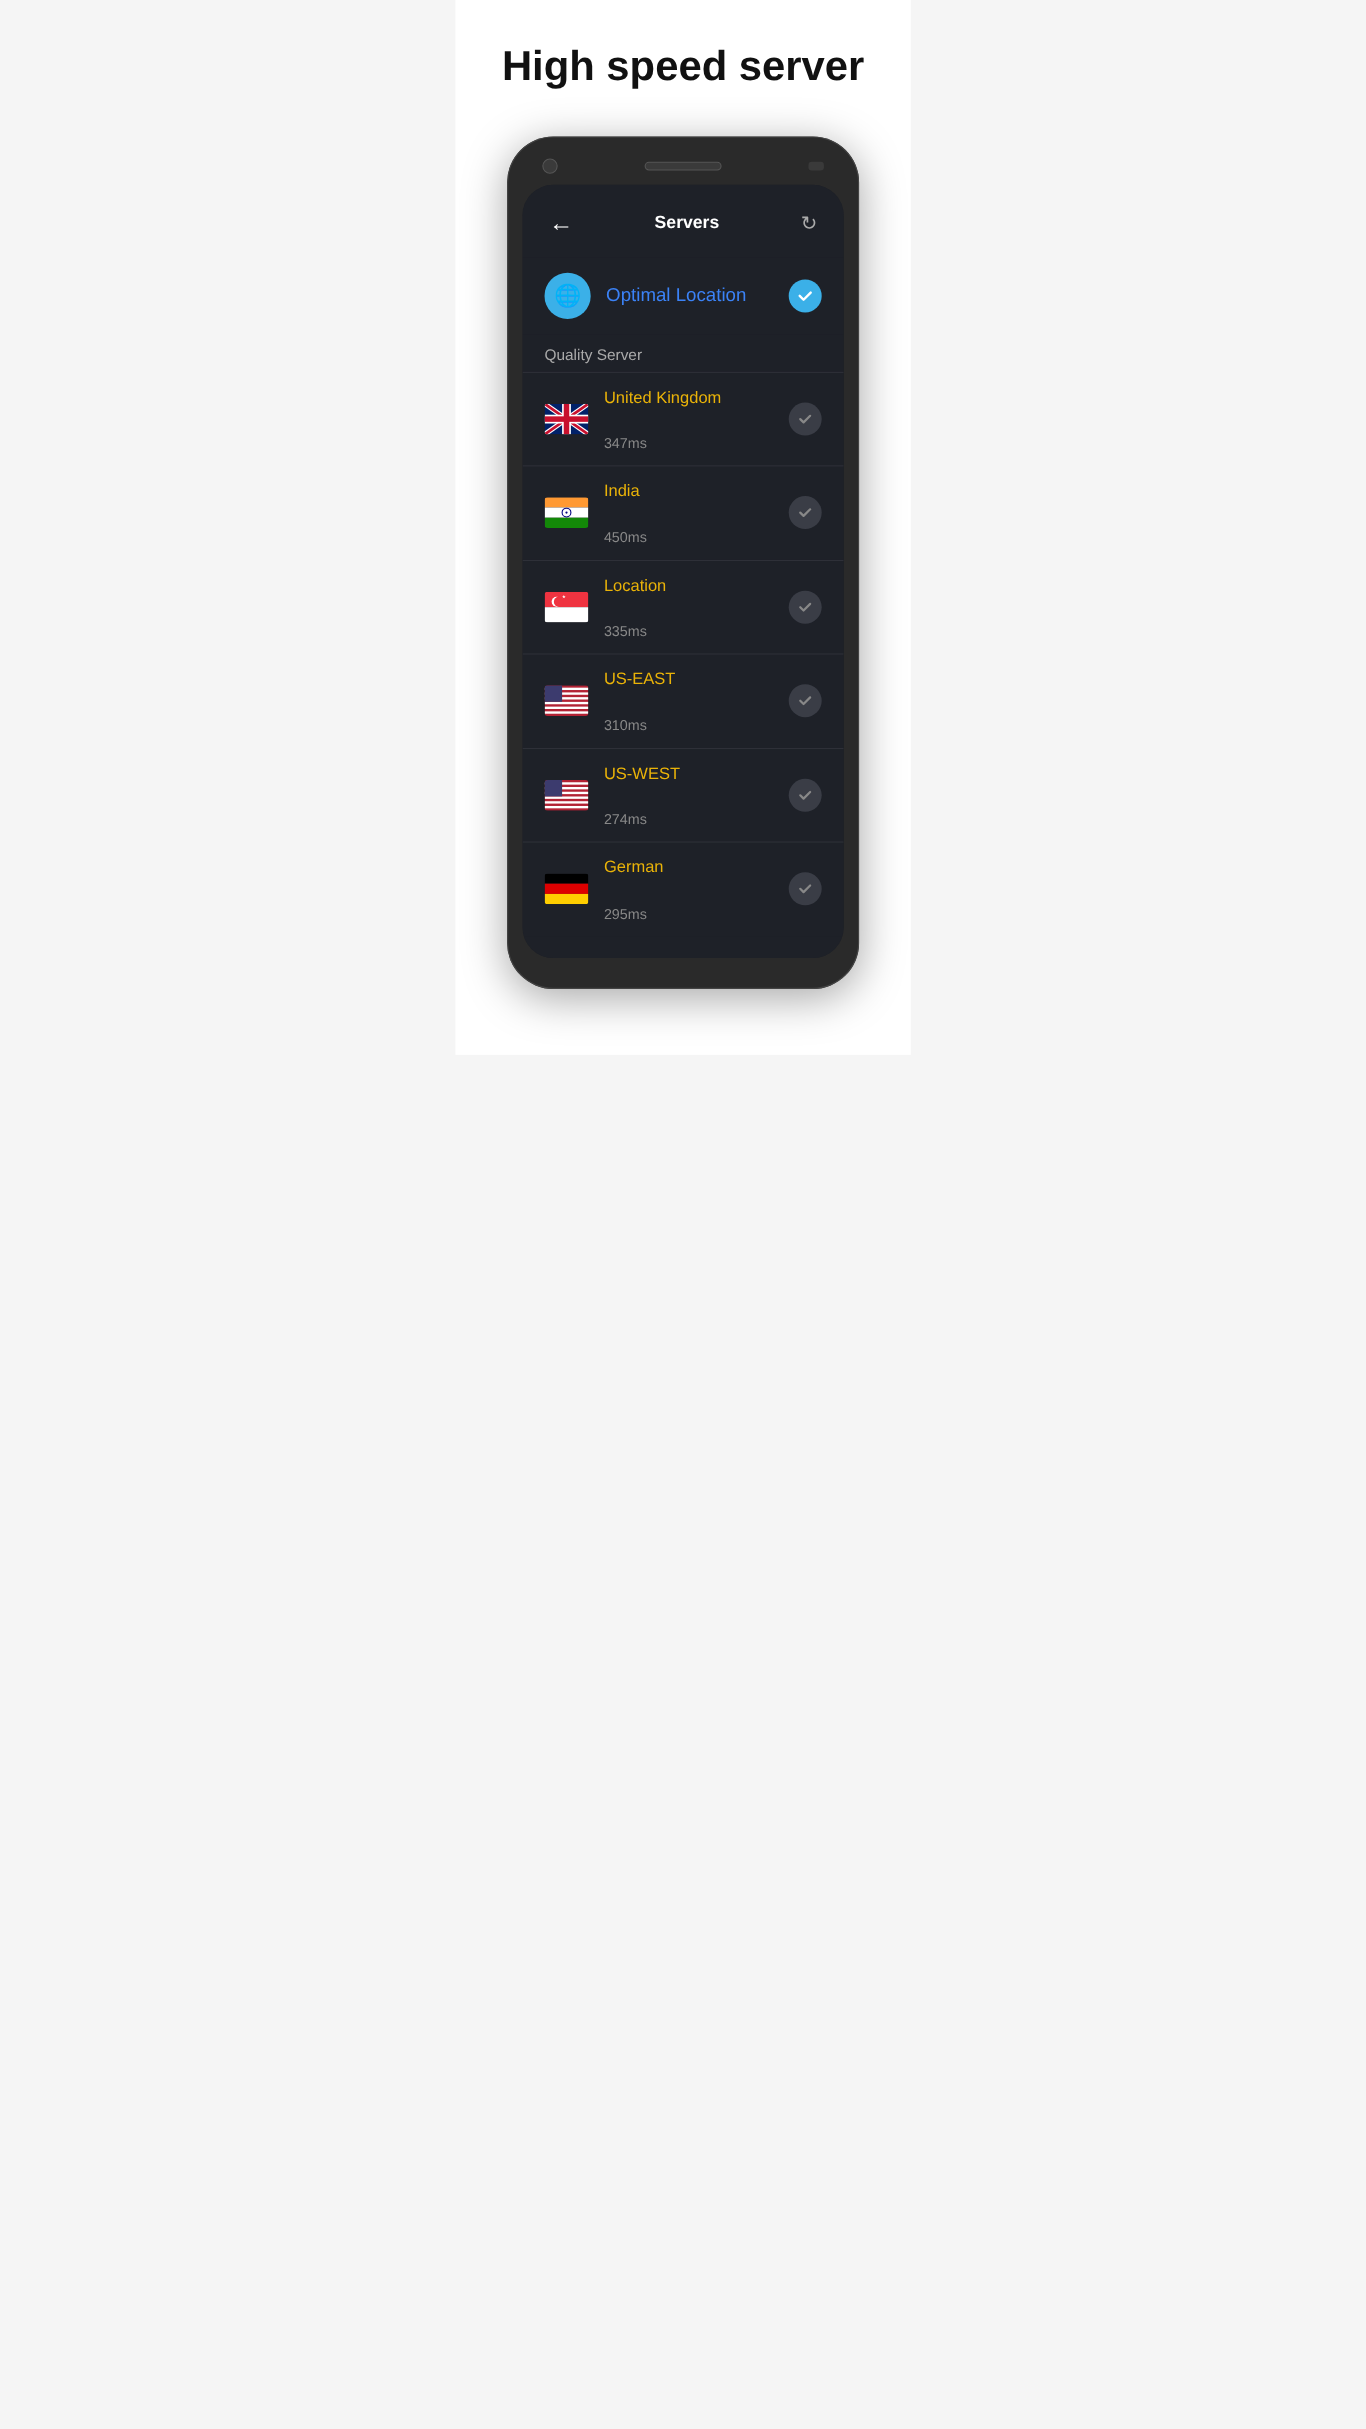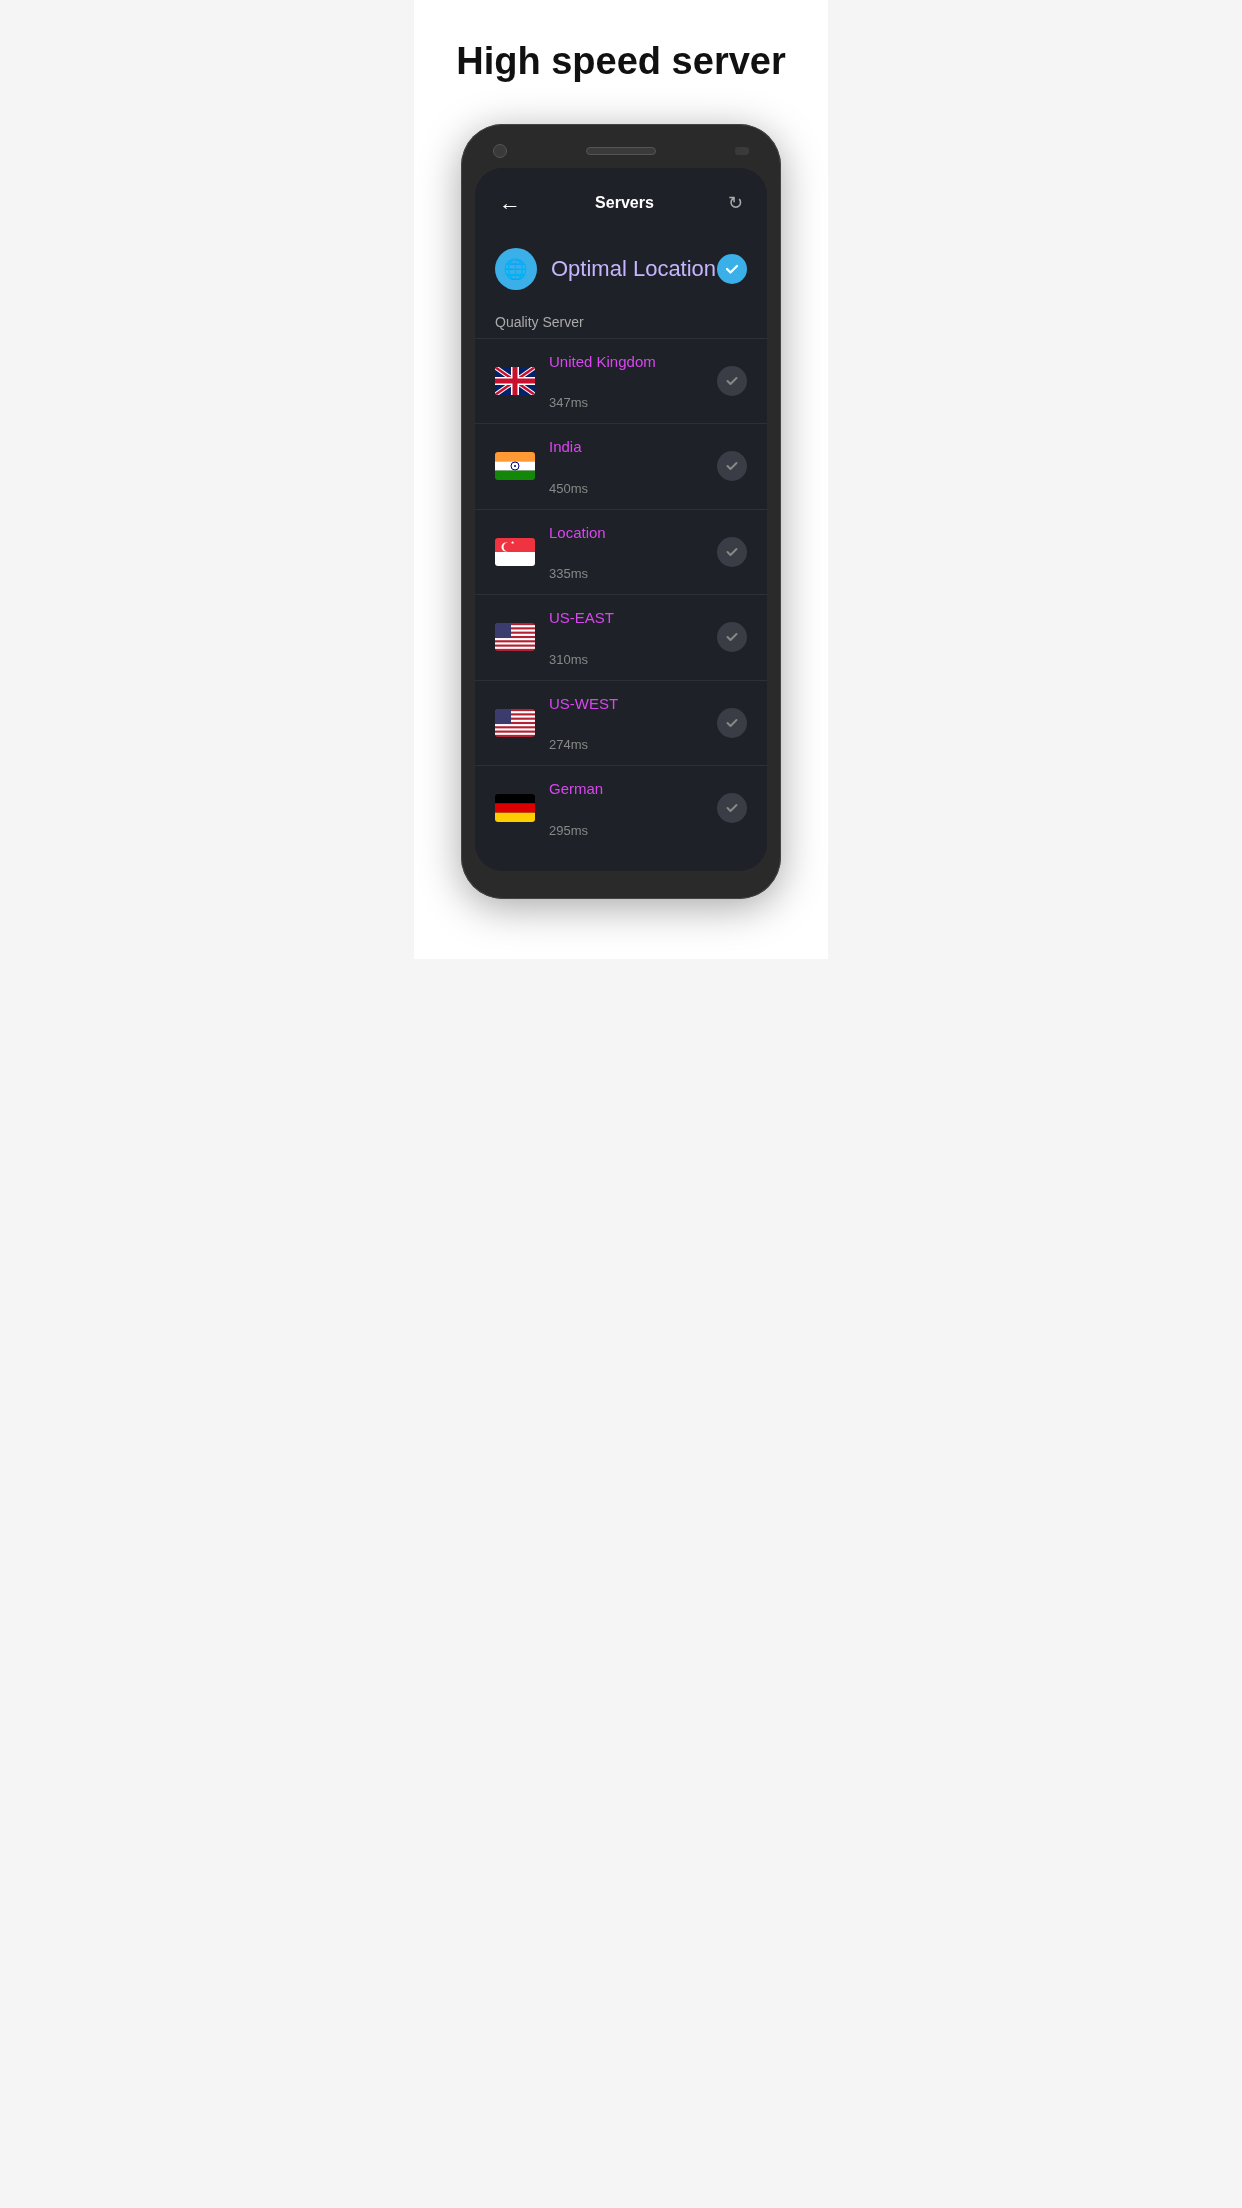--- a/index.html
+++ b/index.html
@@ -126,22 +126,22 @@
       background: #3bb0e8;
       display: flex;
       align-items: center;
       justify-content: center;
       font-size: 20px;
       margin-right: 14px;
       flex-shrink: 0;
     }
 
     .optimal-label {
-      color: #c4b5fd;
-      font-size: 22px;
+      color: #3b82f6;
+      font-size: 17px;
       font-weight: 500;
       flex: 1;
     }
 
     .check-active {
       width: 30px;
       height: 30px;
       border-radius: 50%;
       background: #3bb0e8;
       display: flex;
@@ -181,21 +181,21 @@
       border-radius: 3px;
       overflow: hidden;
       display: flex;
     }
 
     .server-info {
       flex: 1;
     }
 
     .server-name {
-      color: #d946ef;
+      color: #eab308;
       font-size: 15px;
       font-weight: 500;
       line-height: 1.3;
     }
 
     .server-latency {
       color: #888888;
       font-size: 13px;
       margin-top: 24px;
     }

